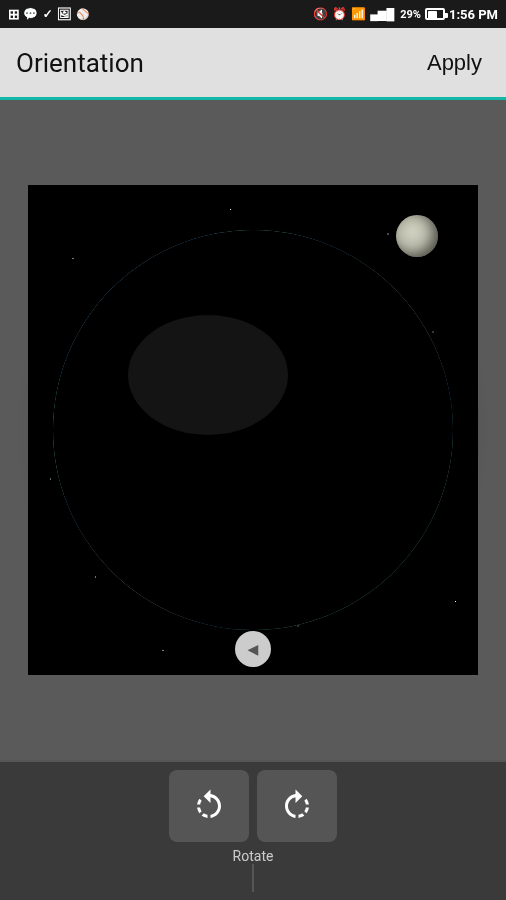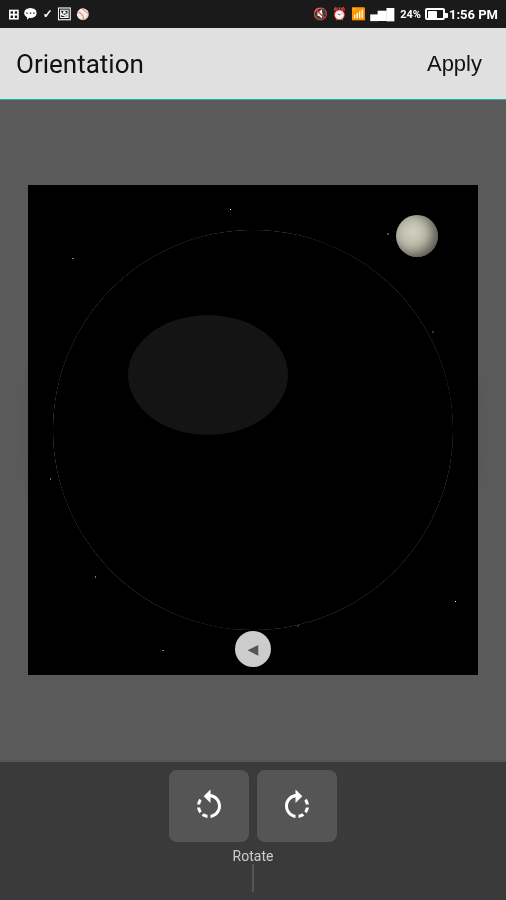--- a/index.html
+++ b/index.html
@@ -41,21 +41,21 @@
 
     
     #header {
       width: 506px;
       height: 72px;
       background: #e0e0e0;
       display: flex;
       align-items: center;
       justify-content: space-between;
       padding: 0 16px;
-      border-bottom: 1px solid #14b8a6;
+      border-bottom: 3px solid #14b8a6;
     }
 
     #page-title-text {
       font-size: 26px;
       font-weight: 400;
       color: #111;
     }
 
     #apply-button {
       font-size: 22px;
@@ -272,21 +272,21 @@
     <span style="font-size:12px;">💬</span>
     <span style="font-size:12px;">✓</span>
     <span style="font-size:12px;">🖼</span>
     <span style="font-size:11px;">⚾</span>
   </div>
   <div class="status-right">
     <span style="font-size:12px;">🔇</span>
     <span style="font-size:12px;">⏰</span>
     <span style="font-size:12px;">📶</span>
     <span style="font-size:11px; margin-right:2px;">▄▆█</span>
-    <span style="font-size:11px;">24%</span>
+    <span style="font-size:11px;">29%</span>
     <div class="battery-icon">
         <div class="battery-fill"></div>
       </div>
     <span style="font-size:13px; font-weight:bold;">1:56 PM</span>
   </div>
 </div>
 
 <div id="header">
   <span id="page-title-text">Orientation</span>
   <button id="apply-button">Apply</button>

